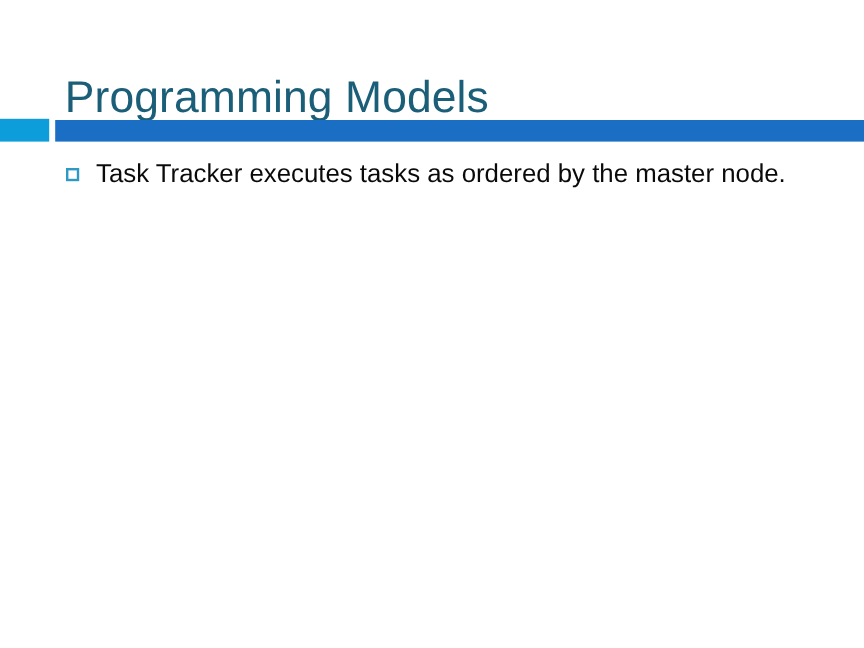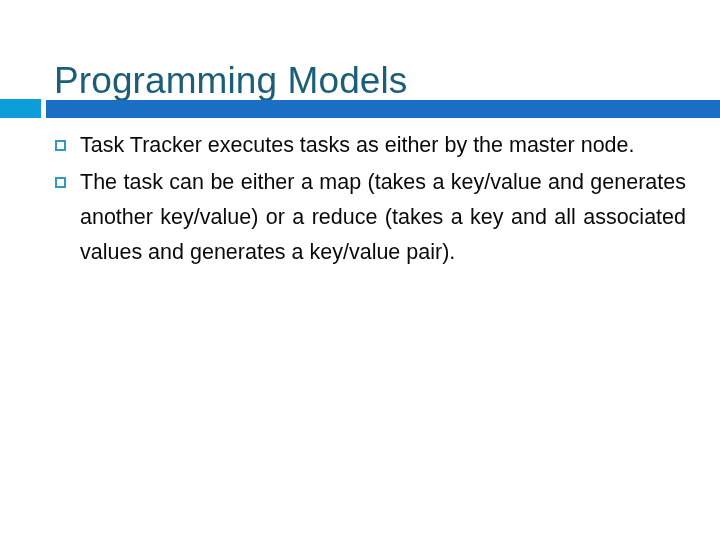--- a/index.html
+++ b/index.html
@@ -100,23 +100,19 @@
 
   <div class="bar-wrap">
     <div class="bar-square"></div>
     <div class="bar-line"></div>
   </div>
 
   <div class="body">
 
     <div class="bullet-row">
       <span class="bullet-marker"></span>
-      <div class="bullet-text"><span class="strong">Task Tracker</span><span> executes tasks as either by the master node.</span></div>
+      <div class="bullet-text"><span class="strong">Task Tracker</span><span> executes tasks as ordered by the master node.</span></div>
     </div>
 
-    <div class="bullet-row">
-      <span class="bullet-marker"></span>
-      <div class="bullet-text"><span>The task can be either a map (takes a key/value and generates another key/value) or a reduce (takes a key and all associated values and generates a key/value pair).</span></div>
-    </div>
 
   </div>
 
 </div>
 
 </body></html>

